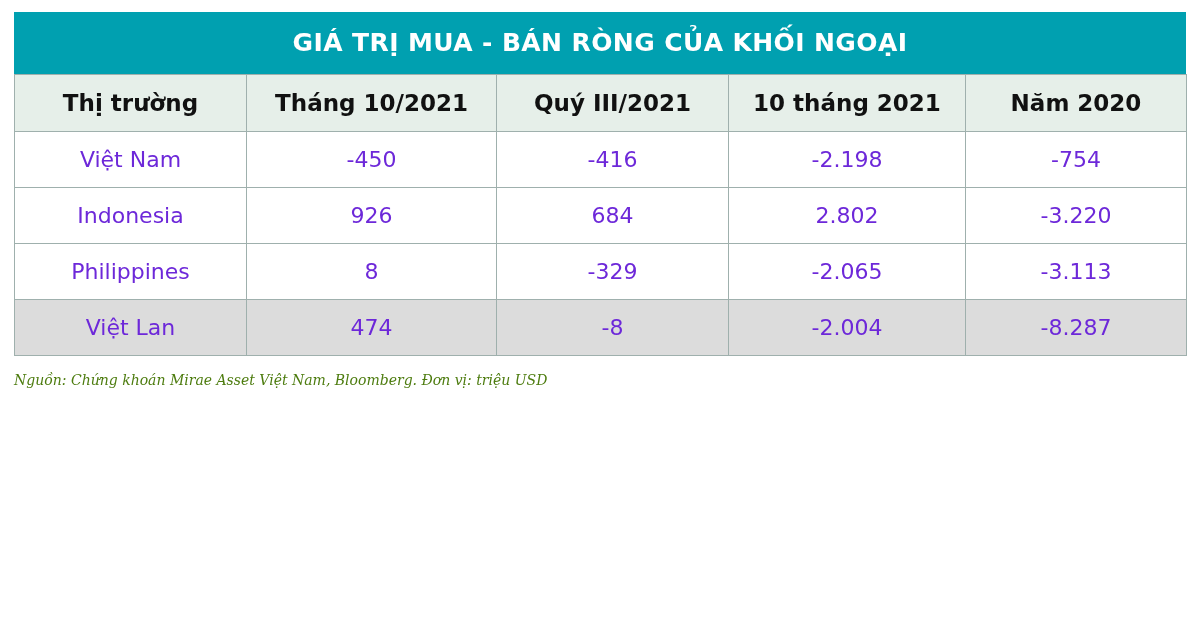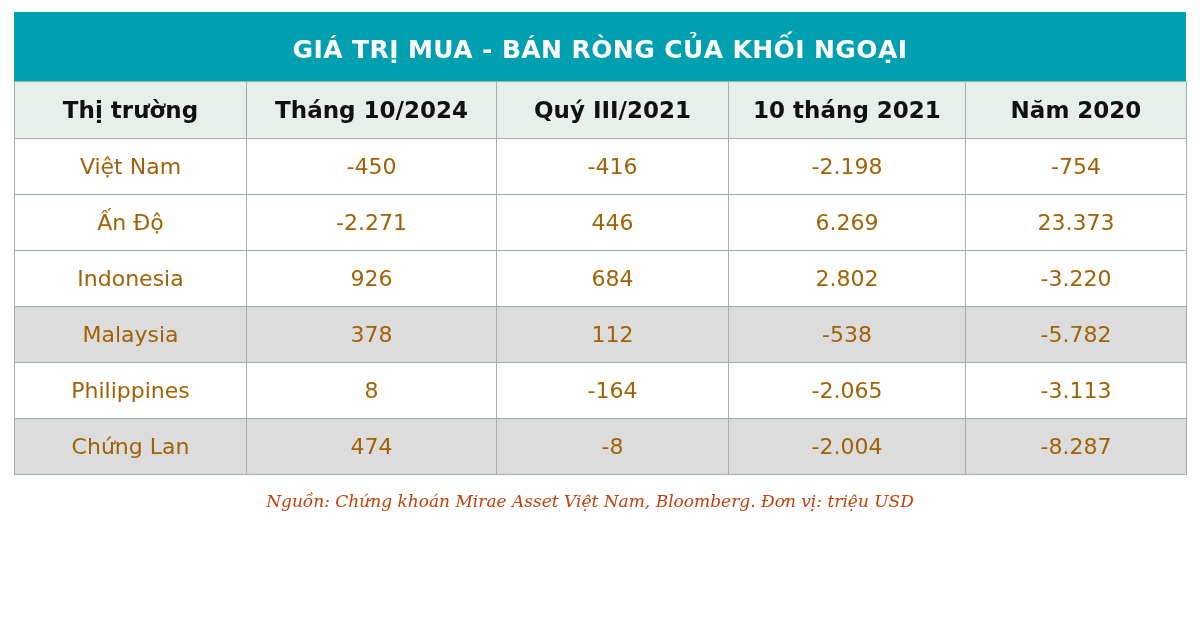--- a/index.html
+++ b/index.html
@@ -27,21 +27,21 @@
     margin: 0 auto;
   }
 
   .title-bar {
     background: #00a0b0;
     color: #ffffff;
     text-align: center;
     font-size: 25px;
     font-weight: bold;
     letter-spacing: 0.4px;
-    padding: 24px 10px 17px 10px;
+    padding: 17px 10px 17px 10px;
     box-sizing: border-box;
     text-transform: uppercase;
     line-height: 1.1;
   }
 
   table.data-table {
     width: 100%;
     border-collapse: collapse;
     table-layout: fixed;
   }
@@ -58,46 +58,46 @@
     font-size: 23px;
     font-weight: bold;
     color: #111111;
     height: 57px;
     padding: 4px 6px;
     margin-top: 36px;
   }
 
   table.data-table tbody td {
     font-size: 22px;
-    color: #a16207;
+    color: #6d28d9;
     height: 40px;
     padding: 15px 6px;
   }
 
   table.data-table tbody tr.row-odd td {
     background: #ffffff;
   }
   table.data-table tbody tr.row-even td {
     background: #dcdcdc;
   }
 
   col.c-market { width: 232px; }
   col.c-v1 { width: 250px; }
   col.c-v2 { width: 232px; }
   col.c-v3 { width: 237px; }
   col.c-v4 { width: 221px; }
 
   .source-note {
     margin-top: 16px;
     padding-right: 20px;
-    text-align: center;
+    text-align: left;
     font-family: "DejaVu Serif", "Liberation Serif", serif;
     font-style: italic;
-    font-size: 17px;
-    color: #c2410c;
+    font-size: 14px;
+    color: #4d7c0f;
   }
 </style>
 </head>
 <body>
 
 <div class="page">
   <div class="table-wrap">
 
     <div class="title-bar">GIÁ TRỊ MUA - BÁN RÒNG CỦA KHỐI NGOẠI</div>
 
@@ -105,64 +105,50 @@
       <colgroup>
         <col class="c-market">
         <col class="c-v1">
         <col class="c-v2">
         <col class="c-v3">
         <col class="c-v4">
       </colgroup>
       <thead>
         <tr>
           <th>Thị trường</th>
-          <th>Tháng 10/2024</th>
+          <th>Tháng 10/2021</th>
           <th>Quý III/2021</th>
           <th>10 tháng 2021</th>
           <th>Năm 2020</th>
         </tr>
       </thead>
       <tbody>
         <tr class="row-odd">
           <td>Việt Nam</td>
           <td>-450</td>
           <td>-416</td>
           <td>-2.198</td>
           <td>-754</td>
         </tr>
         <tr class="row-odd">
-          <td>Ấn Độ</td>
-          <td>-2.271</td>
-          <td>446</td>
-          <td>6.269</td>
-          <td>23.373</td>
-        </tr>
-        <tr class="row-odd">
           <td>Indonesia</td>
           <td>926</td>
           <td>684</td>
           <td>2.802</td>
           <td>-3.220</td>
         </tr>
-        <tr class="row-even">
-          <td>Malaysia</td>
-          <td>378</td>
-          <td>112</td>
-          <td>-538</td>
-          <td>-5.782</td>
-        </tr>
         <tr class="row-odd">
           <td>Philippines</td>
           <td>8</td>
-          <td>-164</td>
+          <td>-329</td>
           <td>-2.065</td>
           <td>-3.113</td>
         </tr>
         <tr class="row-even">
-          <td>Chứng Lan</td>
+          <td>Việt Lan</td>
           <td>474</td>
           <td>-8</td>
           <td>-2.004</td>
           <td>-8.287</td>
         </tr>
       </tbody>
     </table>
 
     <div class="source-note">Nguồn: Chứng khoán Mirae Asset Việt Nam, Bloomberg. Đơn vị: triệu USD</div>
 

